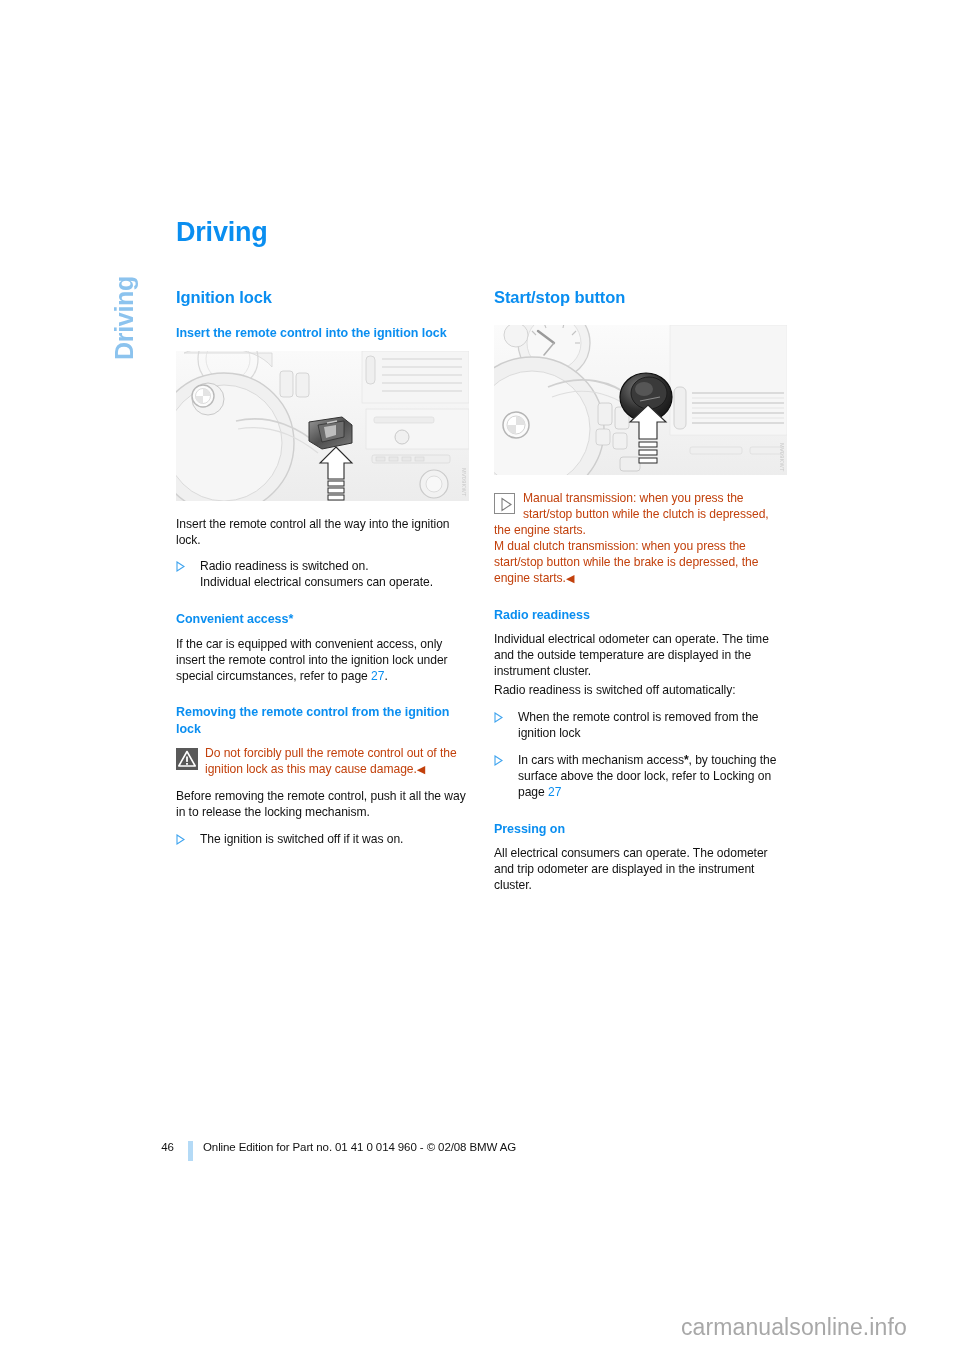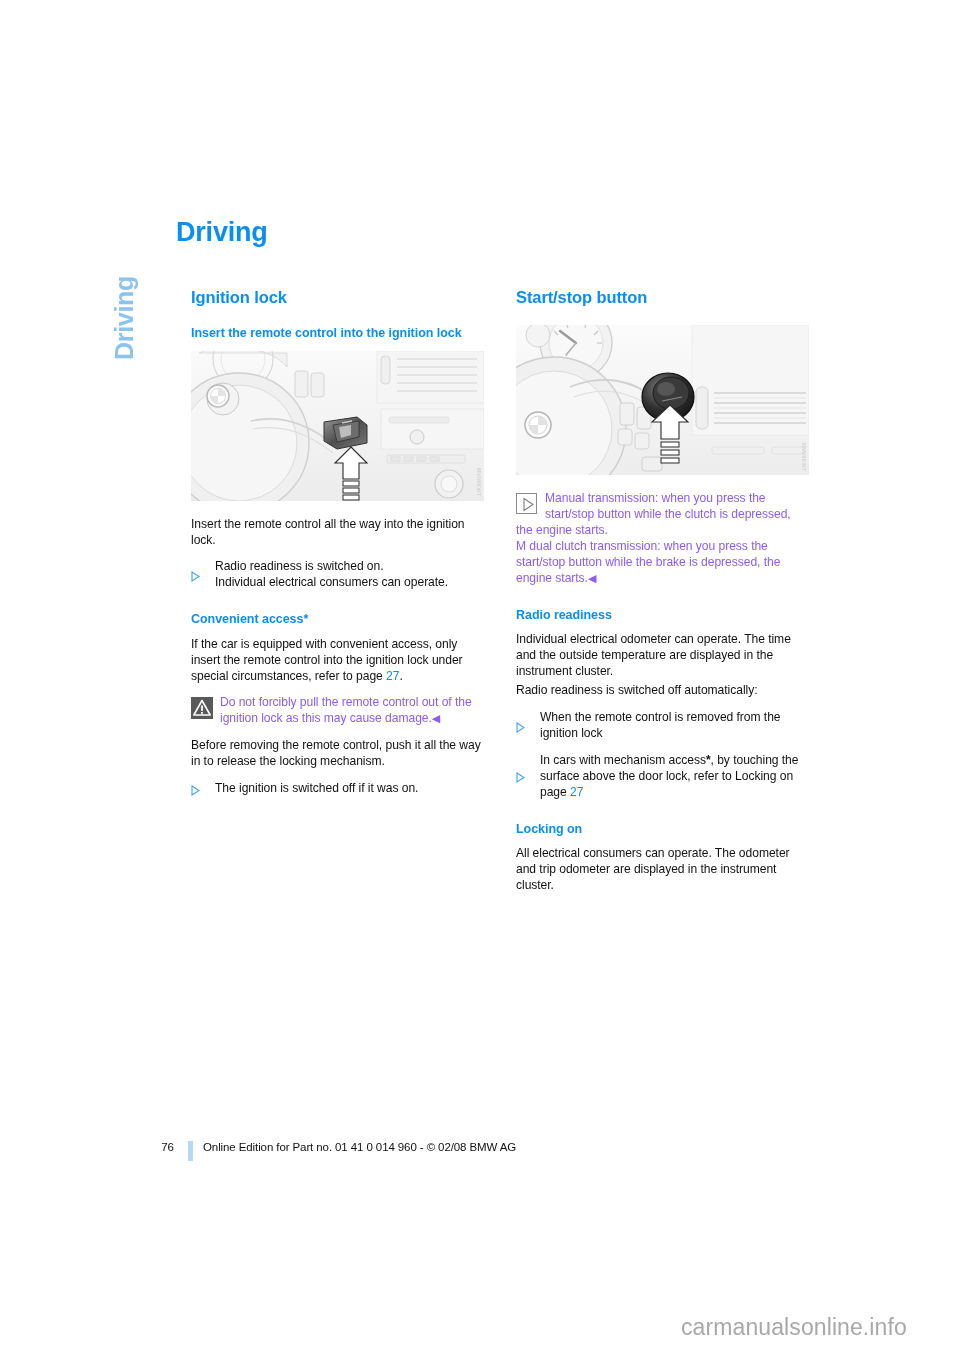--- a/index.html
+++ b/index.html
@@ -54,23 +54,22 @@
     color: #0a8ef0;
     font-size: 27px;
     font-weight: bold;
     letter-spacing: -0.2px;
     margin: 0 0 42px 0;
     line-height: 1.05;
   }
 
   .columns {
     display: flex;
-    gap: 32px;
+    gap: 25px;
     align-items: flex-start;
-    margin-left: 15px;
   }
   .col {
     width: 293px;
   }
 
   h2.sec {
     color: #0a8ef0;
     font-size: 16.5px;
     font-weight: bold;
     margin: 0 0 18px 0;
@@ -96,38 +95,37 @@
   }
   p.tight { margin-bottom: 3px; }
 
   .pageref { color: #0a8ef0; }
   .star { font-weight: bold; }
 
   
   .bullet {
     display: flex;
     margin: 0 0 11px 0;
-    align-items: center;
   }
   .bullet .tri {
     flex: 0 0 24px;
     padding-top: 2px;
   }
   .bullet .tri svg { display: block; }
   .bullet .btext {
     color: #111111;
     font-size: 12.1px;
     line-height: 1.32;
     letter-spacing: -0.05px;
   }
 
   
   .noteblock {
     margin: 0 0 11px 0;
-    color: #8b5cf6;
+    color: #c2410c;
     font-size: 12.1px;
     line-height: 1.32;
     letter-spacing: -0.05px;
     overflow: hidden;
   }
   .noteblock .iconbox {
     float: left;
     margin: 2px 7px 0 0;
     width: 22px;
     height: 22px;
@@ -314,20 +312,21 @@
           <span class="btext">
             <span>Radio readiness is switched on.</span><br>
             <span>Individual electrical consumers can operate.</span>
           </span>
         </div>
 
         <h3 class="sub spaced">Convenient access*</h3>
 
         <p class="body"><span>If the car is equipped with convenient access, only insert the remote control into the ignition lock under special circumstances, refer to page </span><span class="pageref">27</span><span>.</span></p>
 
+        <h3 class="sub spaced">Removing the remote control from the ignition lock</h3>
 
         <div class="noteblock">
           <span class="iconbox">
             <span class="warn-icon">
               <svg width="22" height="22" viewBox="0 0 22 22">
                 <path d="M11 3.5 L19.2 18 L2.8 18 Z" fill="none" stroke="#ffffff" stroke-width="1.6" stroke-linejoin="round"></path>
                 <rect x="10.1" y="8.5" width="1.8" height="5.4" fill="#ffffff"></rect>
                 <rect x="10.1" y="15" width="1.8" height="1.8" fill="#ffffff"></rect>
               </svg>
             </span>
@@ -462,30 +461,30 @@
 
         <div class="bullet">
           <span class="tri">
             <svg width="9" height="11" viewBox="0 0 9 11">
                 <path d="M1 1 L8 5.5 L1 10 Z" fill="none" stroke="#3fa4ef" stroke-width="1.1"></path>
               </svg>
           </span>
           <span class="btext"><span>In cars with mechanism access</span><span class="star">*</span><span>, by touching the surface above the door lock, refer to Locking on page </span><span class="pageref">27</span></span>
         </div>
 
-        <h3 class="sub spaced">Locking on</h3>
+        <h3 class="sub spaced">Pressing on</h3>
 
         <p class="body">All electrical consumers can operate. The odometer and trip odometer are displayed in the instrument cluster.</p>
 
 
       </div>
     </div>
   </div>
 
   <div class="footer">
-    <span class="folio">76</span>
+    <span class="folio">46</span>
     <span class="folio-rule"></span>
     <span class="edition">Online Edition for Part no. 01 41 0 014 960 - © 02/08 BMW AG</span>
   </div>
 
   <div class="watermark">carmanualsonline.info</div>
 
 </div>
 
 </body></html>

